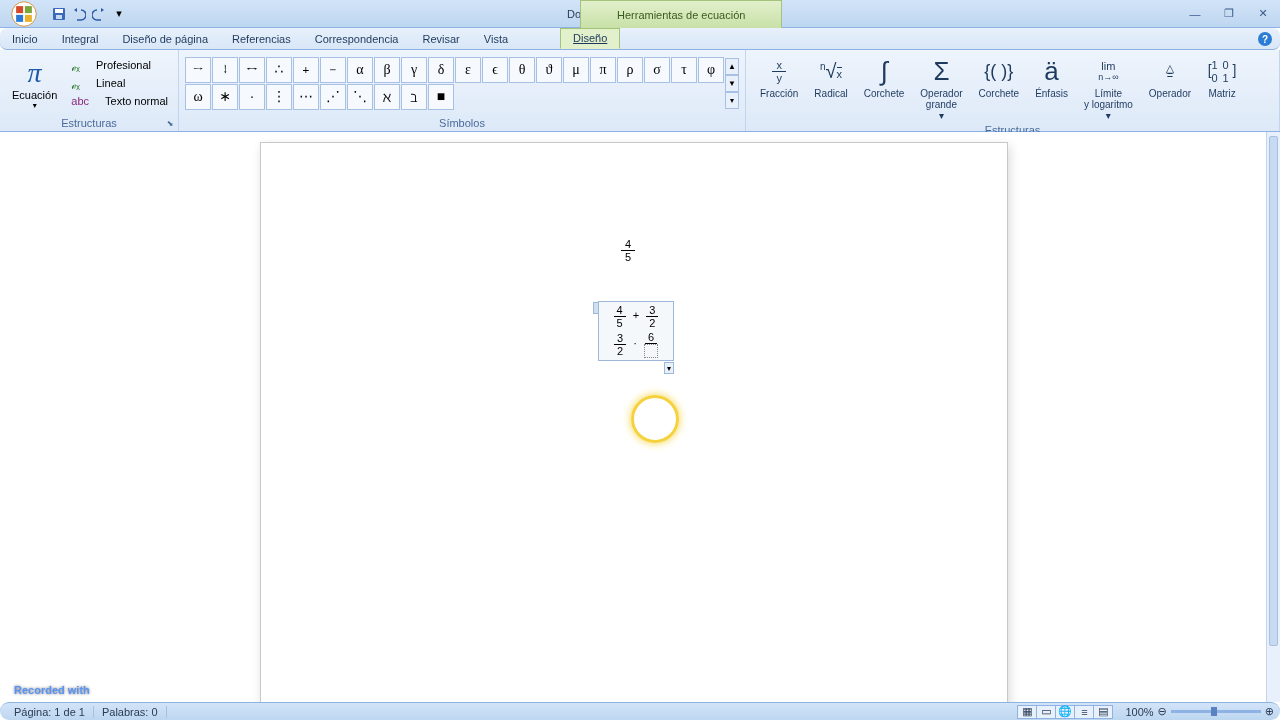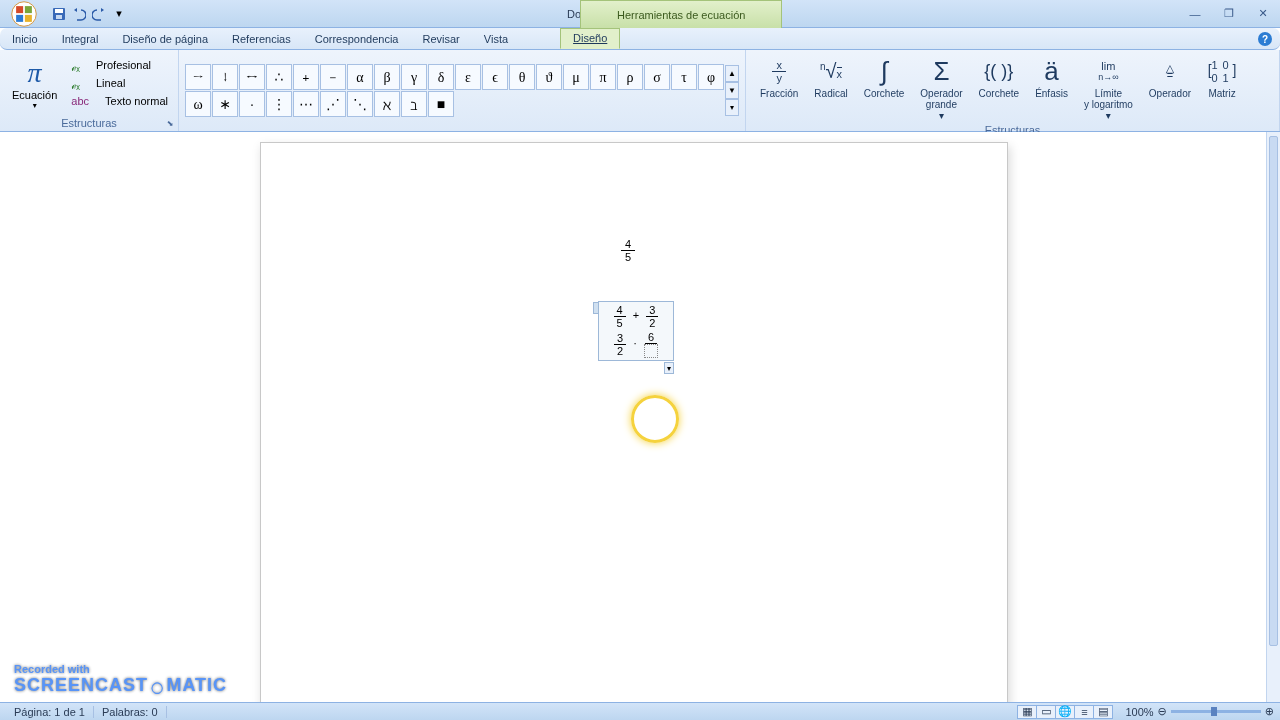--- a/index.html
+++ b/index.html
@@ -37,21 +37,21 @@
 .doc-area { position:absolute; top:132px; left:0; right:14px; bottom:18px; background:#fff; overflow:hidden; }
 .page { position:absolute; left:260px; top:10px; width:748px; height:580px; background:#fff; border:1px solid #c8c8c8; box-shadow:2px 4px 10px rgba(0,0,0,.15); }
 .eq1 { position:absolute; left:360px; top:95px; font-family:"Cambria Math",Cambria,serif; text-align:center; font-size:22px; }
 .eq1 .num { border-bottom:1.5px solid #000; padding:0 4px; }
 .eq2-box { position:absolute; left:337px; top:158px; width:76px; background:#f4f8fb; border:1px solid #9db8d8; padding:2px; font-family:"Cambria Math",Cambria,serif; font-size:20px; }
 .eq2-handle { position:absolute; left:-6px; top:0; width:6px; height:12px; background:#d0e0f0; border:1px solid #9db8d8; }
 .eq2-drop { position:absolute; right:-1px; bottom:-14px; width:10px; height:12px; border:1px solid #9db8d8; background:#e8f0fb; font-size:8px; display:flex; align-items:center; justify-content:center; }
 .frac { display:inline-flex; flex-direction:column; align-items:center; vertical-align:middle; }
 .frac .n { border-bottom:1.5px solid #000; padding:0 3px; }
 .ph { display:inline-block; width:14px; height:14px; border:1px dotted #888; vertical-align:middle; }
-.status-bar { position:absolute; bottom:0; left:0; right:0; height:18px; background:linear-gradient(#d2e4f8,#bdd6f0); border-top:1px solid #8db2e3; display:flex; align-items:center; padding:0 6px; font-size:10px; color:#2a3b55; }
+.status-bar { position:absolute; bottom:0; left:0; right:0; height:18px; background:linear-gradient(#d2e4f8,#bdd6f0); border-top:1px solid #8db2e3; display:flex; align-items:center; padding:0 6px; font-size:10px; color:#2a3b55;border-radius:9px; }
 .status-seg { padding:0 8px; border-right:1px solid #a7c0e3; }
 .status-bar .zoom { margin-left:auto; display:flex; align-items:center; gap:4px; }
 .view-btns { display:flex; margin-right:8px; }
 .view-btn { width:20px; height:14px; border:1px solid #8db2e3; background:#e8f0fb; margin-left:-1px; cursor:pointer; display:flex; align-items:center; justify-content:center; }
 .slider { width:90px; height:3px; background:#8db2e3; position:relative; }
 .slider .thumb { position:absolute; left:45%; top:-3px; width:6px; height:9px; background:#5a82c0; }
 .vscroll { position:absolute; right:0; top:132px; bottom:18px; width:14px; background:#e8f0fb; border-left:1px solid #c2d5ef; }
 .vscroll .thumb { position:absolute; top:4px; left:2px; right:2px; height:510px; background:#c8daf2; border:1px solid #a7c0e3; border-radius:2px; }
 .watermark { position:absolute; left:14px; bottom:24px; color:#3b82f6; text-shadow:0 0 3px rgba(0,0,0,.7); font-size:12px; font-weight:bold; opacity:.85; }
 .watermark .big { font-size:18px; letter-spacing:1px; }
@@ -183,20 +183,21 @@
           <div class="sym-cell" style="visibility: hidden;"></div>
           <div class="sym-cell" style="visibility: hidden;"></div>
           <div class="sym-cell" style="visibility: hidden;"></div>
         </div>
       <div class="sym-scroll">
         <div>▲</div>
         <div>▼</div>
         <div>▾</div>
       </div>
     </div>
+    <div class="group-title"><span>Símbolos</span></div>
   </div>
 
   <div class="group" style="flex:1">
     <div class="group-body">
         <div class="struct-row" id="struct-row">
           <div class="struct-btn">
             <div class="glyph">
               <div style="font-size:16px;display:flex;flex-direction:column;align-items:center">
                 <span style="border-bottom:1px solid #1e3a5f;padding:0 4px">x</span>
                 <span>y</span>
@@ -324,14 +325,13 @@
     <span style="cursor:pointer">⊖</span>
     <div class="slider">
         <div class="thumb"></div>
       </div>
     <span style="cursor:pointer">⊕</span>
   </div>
 </div>
 
 <div class="watermark">
   <div>Recorded with</div>
-  <div><span class="big">SCREENCAST</span> ◯ <span class="big">MATIC</span></div>
 </div>
 
 </body></html>

